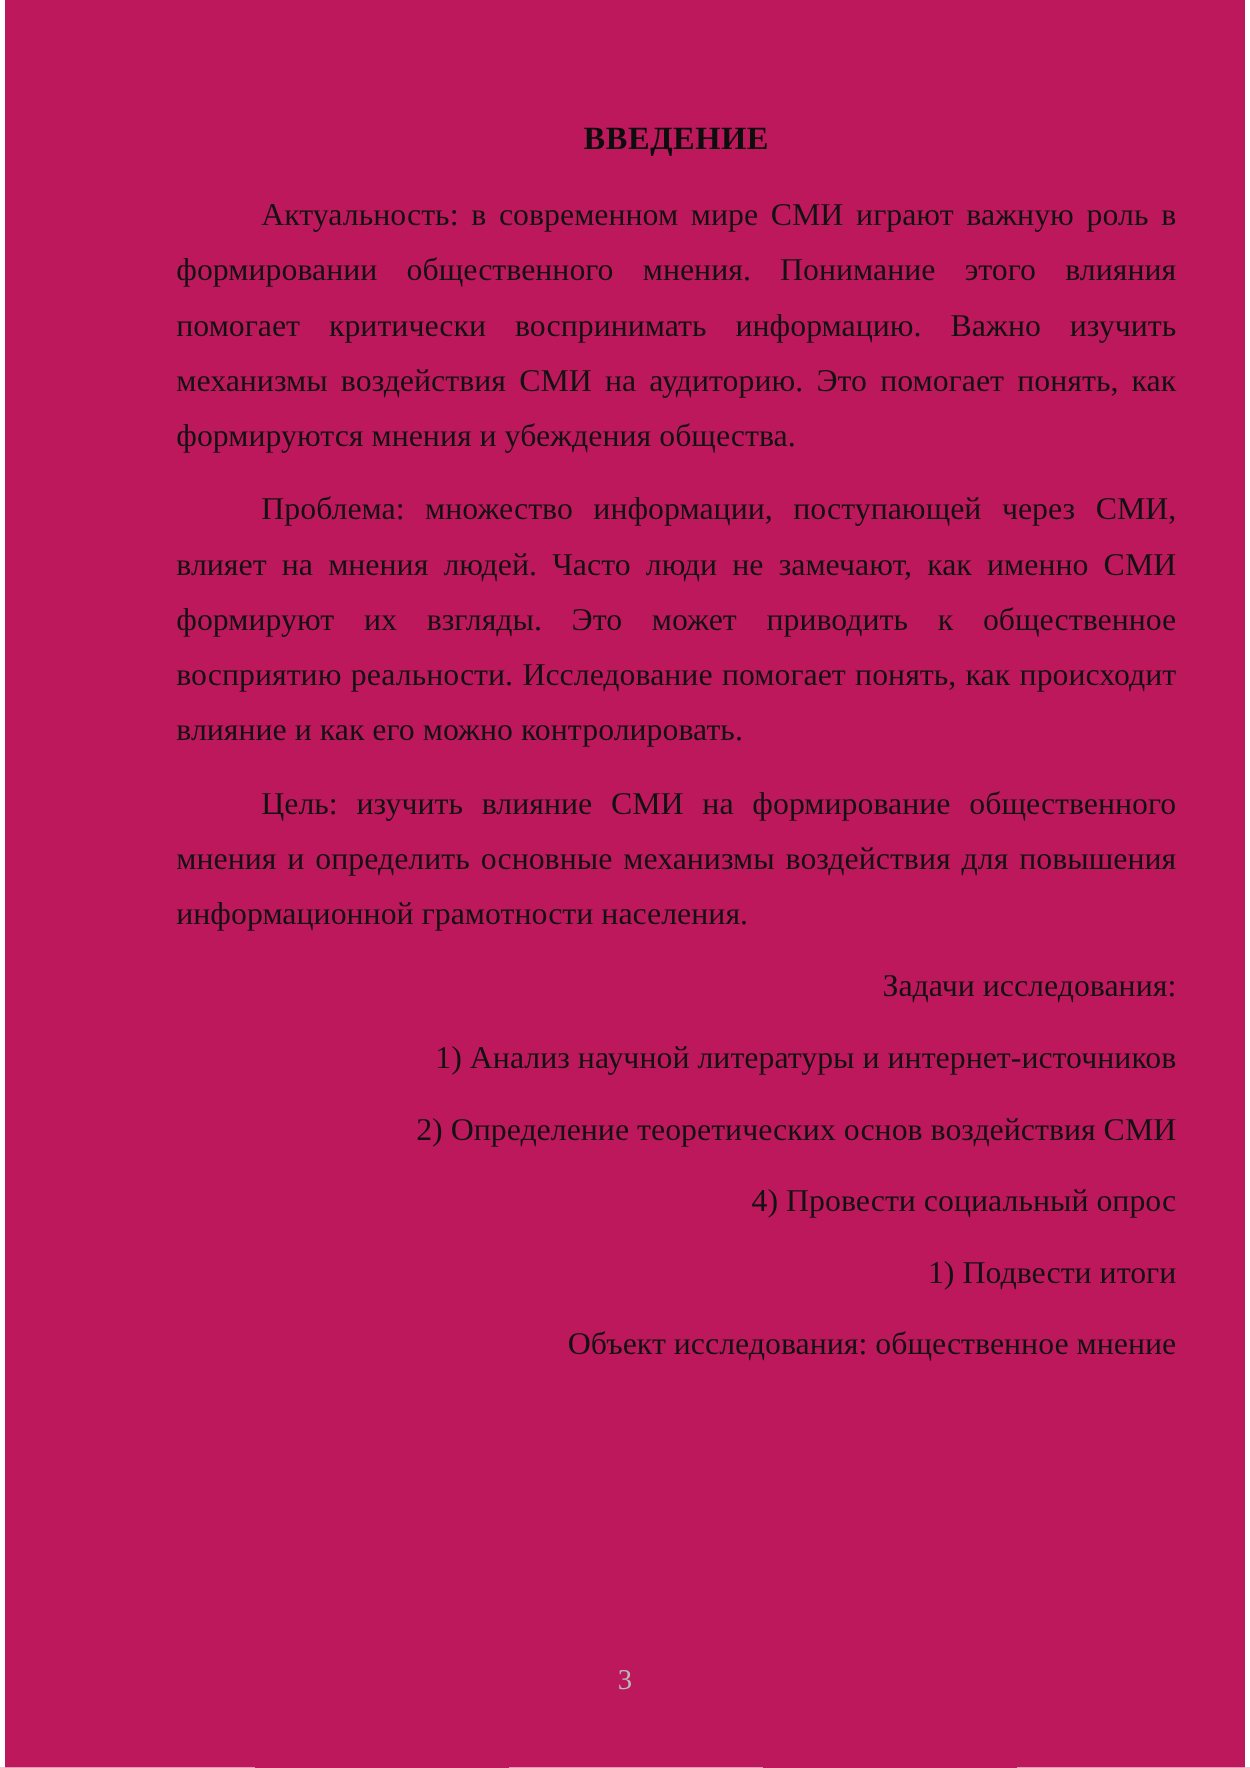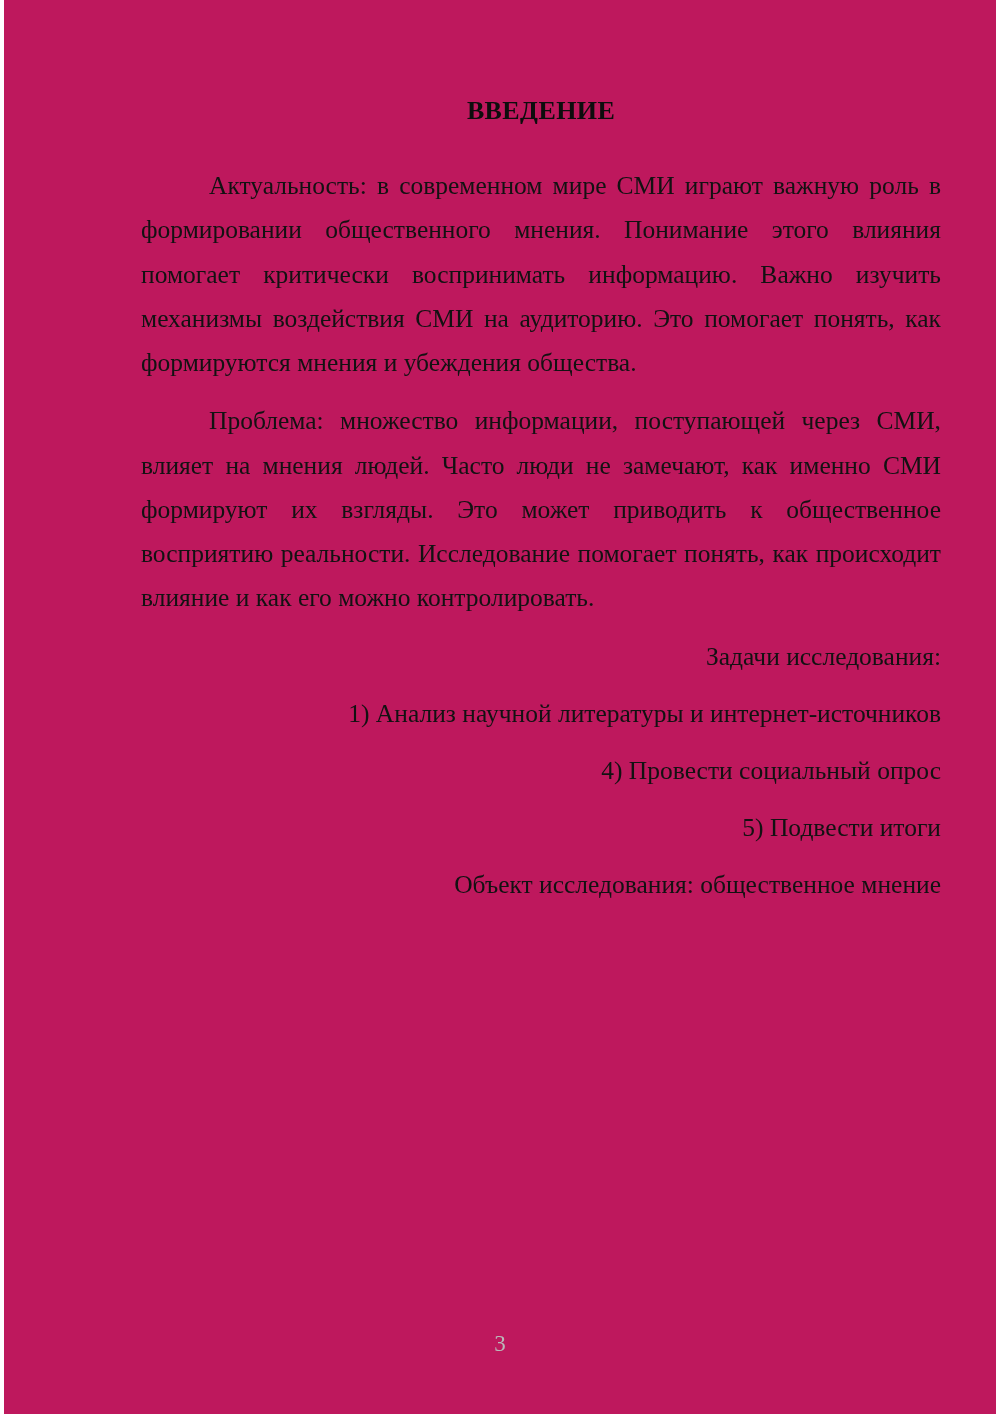--- a/index.html
+++ b/index.html
@@ -41,21 +41,21 @@
     text-justify: inter-word;
     font-size: 25.5px;
     line-height: 1.735;
     margin: 0;
     text-indent: 68px;
     color: #121212;
     -webkit-hyphens: none;
     hyphens: none;
   }
   .para-first {
-    margin-top: 38px;
+    margin-top: 24px;
   }
   .para-gap {
     margin-top: 14px;
   }
   
   .line {
     text-align: right;
     font-size: 25.5px;
     line-height: 1.735;
     margin: 0;
@@ -91,30 +91,32 @@
 <div class="page">
 
   <div class="content">
 
     <h1 class="doc-title">ВВЕДЕНИЕ</h1>
 
     <p class="para para-first">Актуальность: в современном мире СМИ играют важную роль в формировании общественного мнения. Понимание этого влияния помогает критически воспринимать информацию. Важно изучить механизмы воздействия СМИ на аудиторию. Это помогает понять, как формируются мнения и убеждения общества.</p>
 
     <p class="para para-gap">Проблема: множество информации, поступающей через СМИ, влияет на мнения людей. Часто люди не замечают, как именно СМИ формируют их взгляды. Это может приводить к общественное восприятию реальности. Исследование помогает понять, как происходит влияние и как его можно контролировать.</p>
 
+    <p class="para para-gap">Цель: изучить влияние СМИ на формирование общественного мнения и определить основные механизмы воздействия для повышения информационной грамотности населения.</p>
 
     <p class="line line-indent-lg block-gap">Задачи исследования:</p>
 
     <p class="line line-indent-sm list-gap">1) Анализ научной литературы и интернет-источников</p>
 
+    <p class="line line-indent-sm list-gap">2) Определение теоретических основ воздействия СМИ</p>
 
 
     <p class="line line-indent-sm list-gap">4) Провести социальный опрос</p>
 
-    <p class="line line-indent-sm list-gap">5) Подвести итоги</p>
+    <p class="line line-indent-sm list-gap">1) Подвести итоги</p>
 
     <p class="line line-indent-lg list-gap">Объект исследования: общественное мнение</p>
 
 
 
   </div>
 
   <div class="page-number">3</div>
 
 </div>

